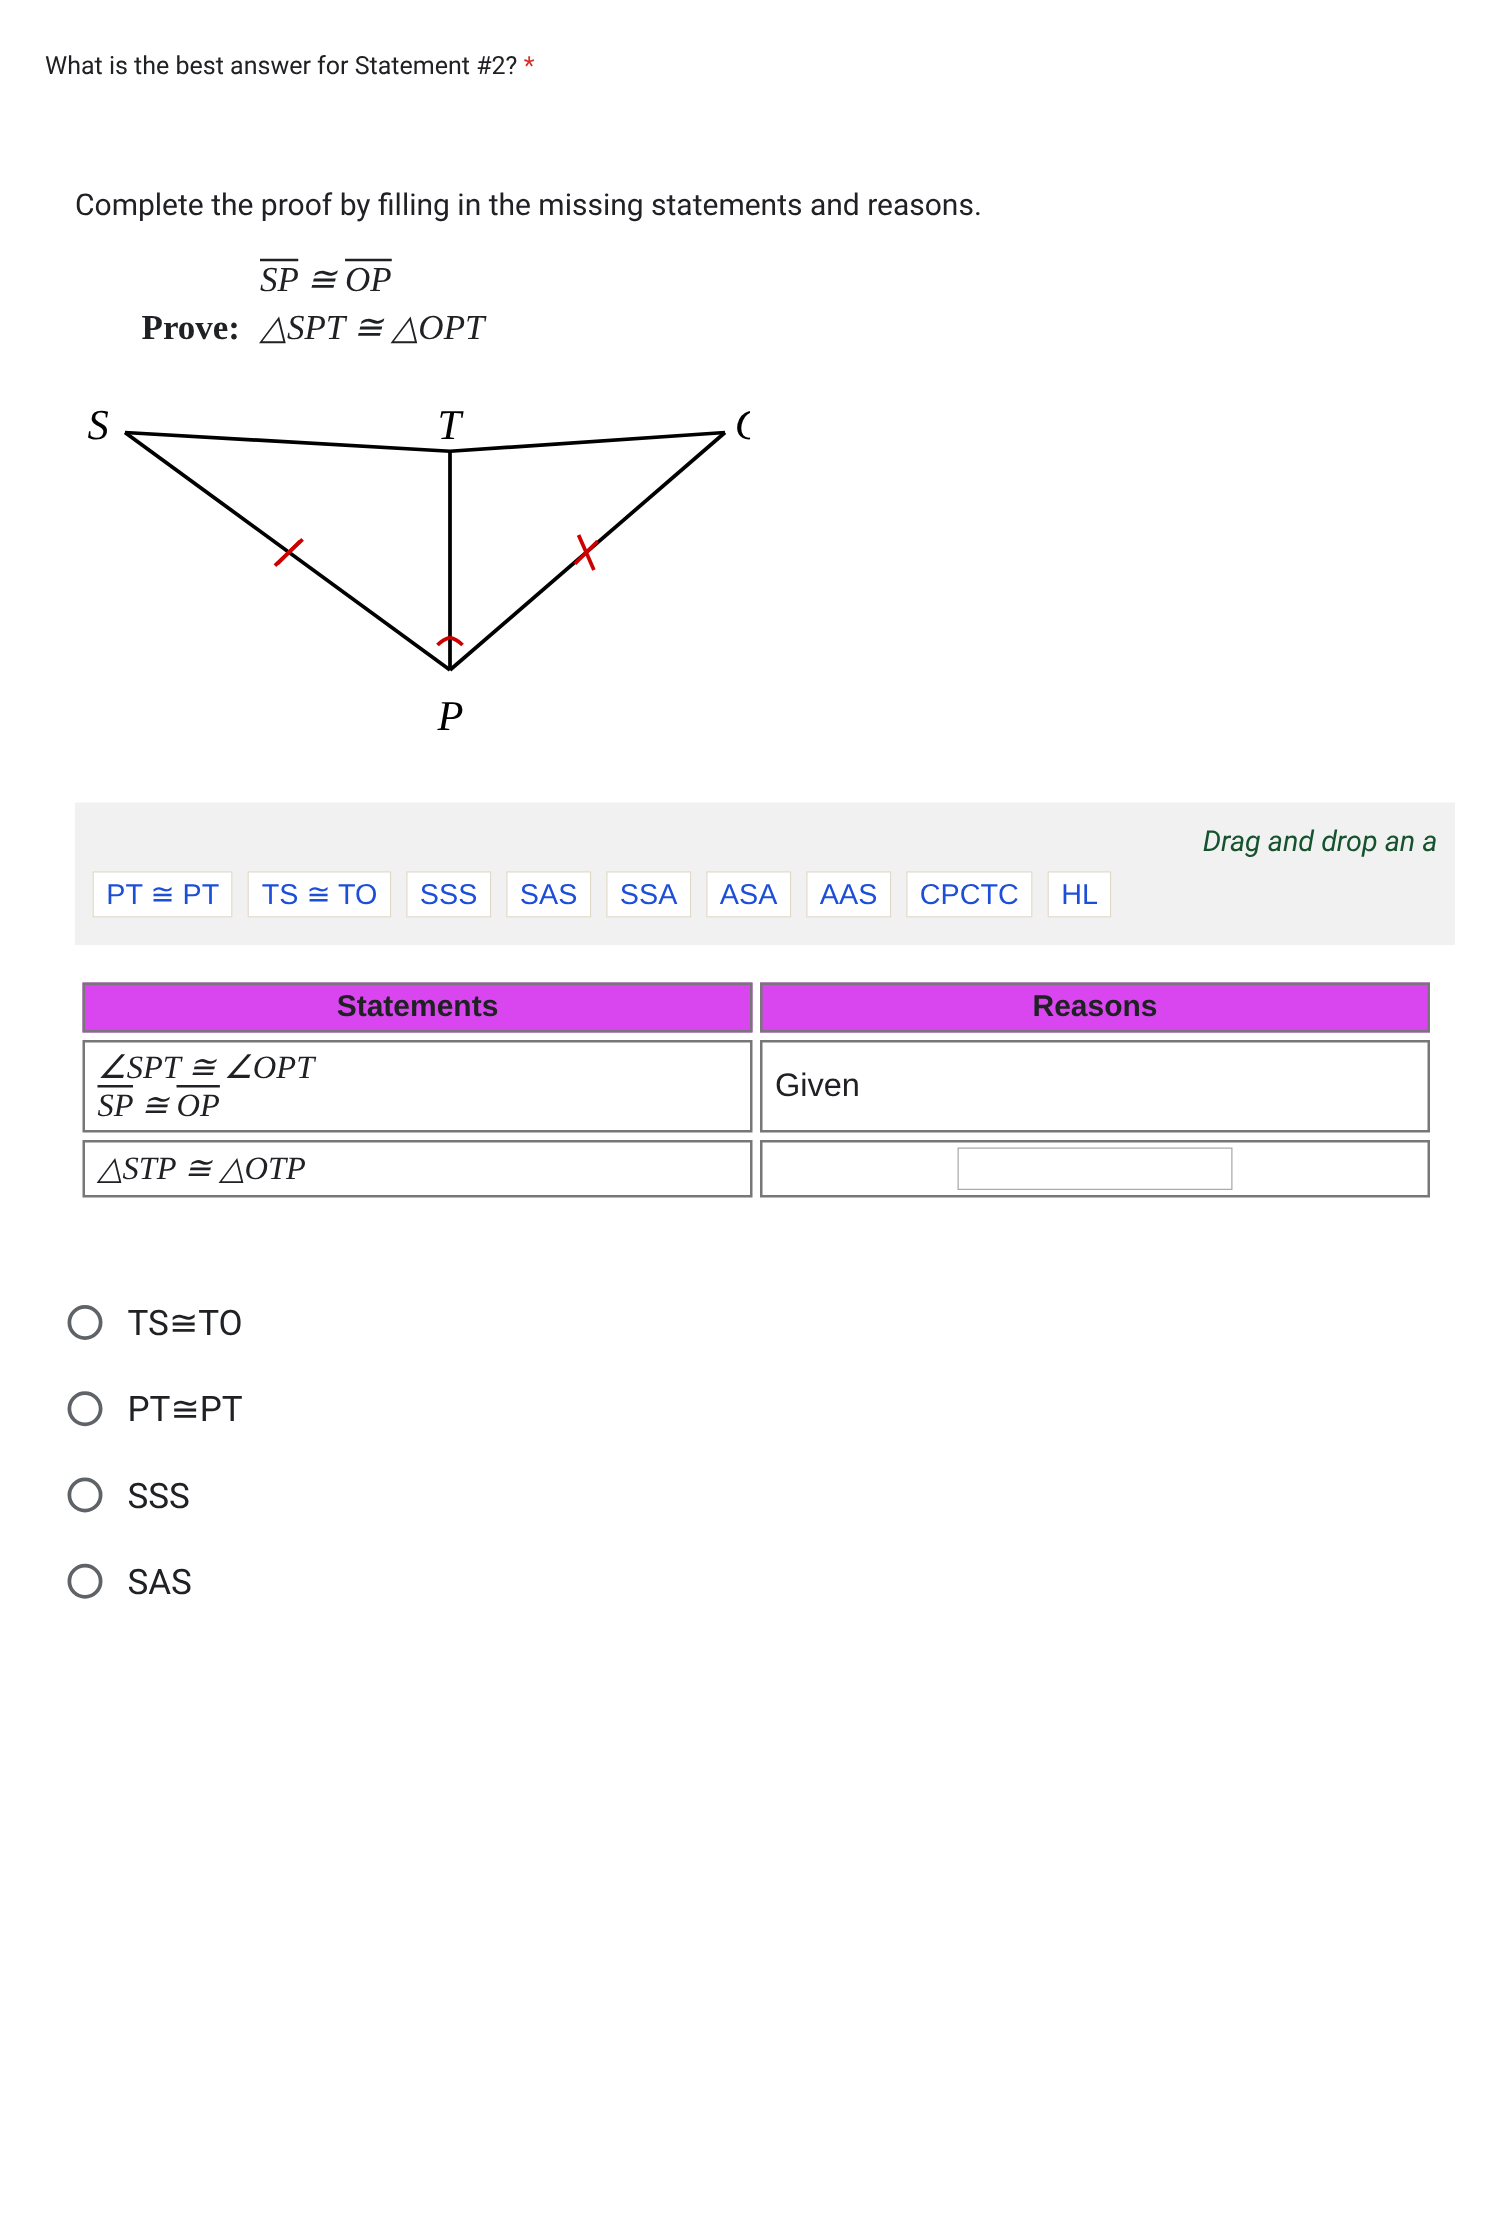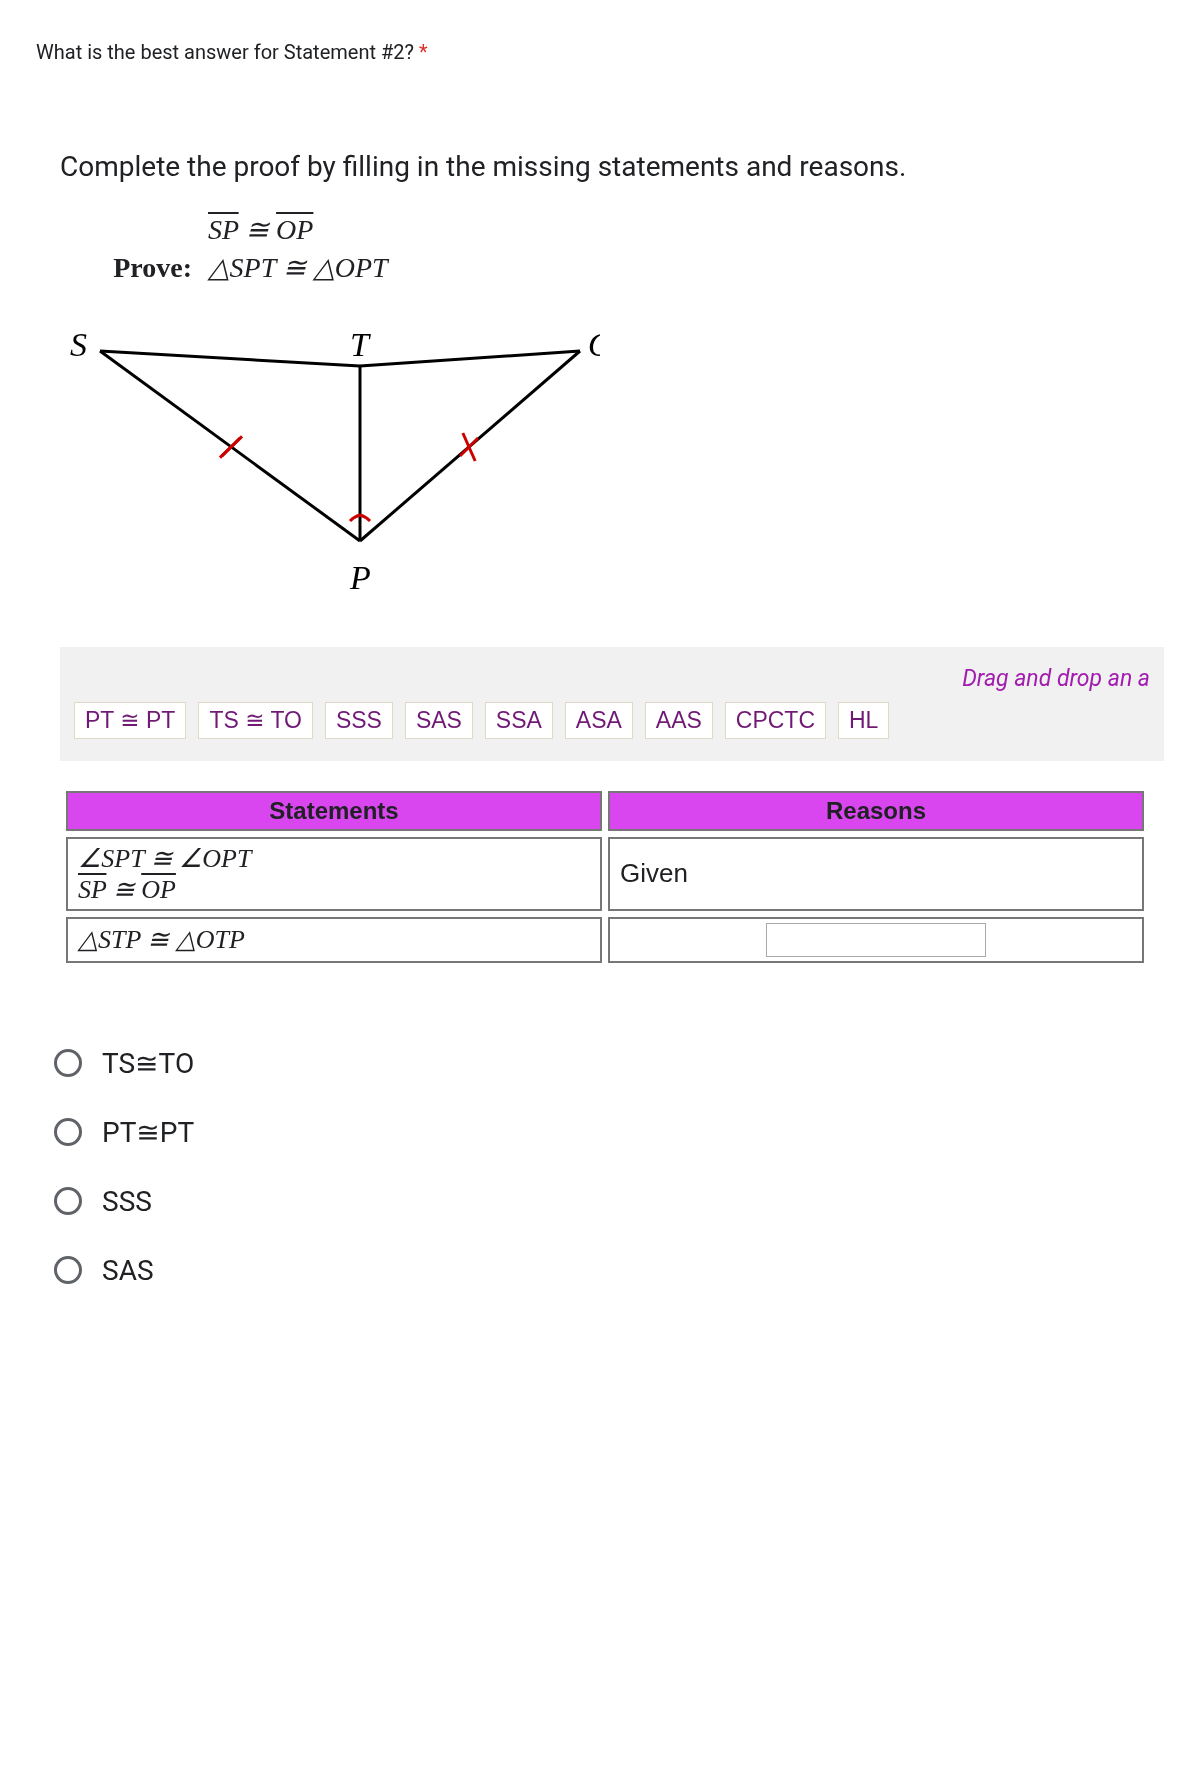--- a/index.html
+++ b/index.html
@@ -13,21 +13,21 @@
     background: #fff;
   }
   .question-title {
     font-size: 20px;
     font-weight: 400;
     color: #202124;
     margin-bottom: 86px;
   }
   .required { color: #d93025; }
   .instruction {
-    font-size: 28px;
+    font-size: 24px;
     margin-left: 24px;
     margin-bottom: 28px;
     color: #202124;
   }
   .given-prove {
     margin-left: 52px;
     font-family: "Times New Roman", serif;
     font-size: 28px;
     line-height: 1.35;
     margin-bottom: 24px;
@@ -40,33 +40,33 @@
   .bank-box {
     background: #f1f1f1;
     margin-left: 24px;
     padding: 18px 14px 22px 14px;
     margin-bottom: 24px;
     overflow: hidden;
   }
   .drag-hint {
     text-align: right;
     font-style: italic;
-    color: #a21caf;
+    color: #14532d;
     font-size: 23px;
     margin-bottom: 10px;
   }
   .token {
     display: inline-block;
     background: #fff;
     border: 1px solid #e0d9c8;
     padding: 4px 10px;
     margin-right: 6px;
     font-family: Arial, sans-serif;
     font-size: 23px;
-    color: #701a75;
+    color: #1d4ed8;
     vertical-align: middle;
   }
   .proof-table-wrap { margin-left: 24px; margin-bottom: 60px; }
   table.proof {
     border-collapse: separate;
     border-spacing: 6px;
     width: 1090px;
     table-layout: fixed;
   }
   table.proof th {

